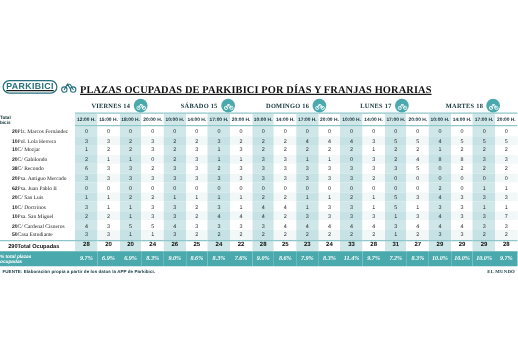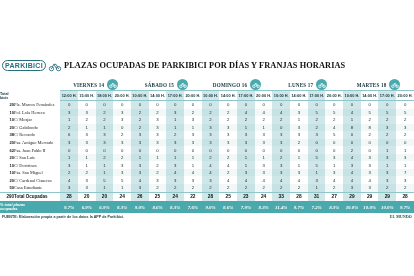--- a/index.html
+++ b/index.html
@@ -8,21 +8,21 @@
     background:#ffffff;
     font-family:"Liberation Serif",serif;
     color:#1b1b1b;
   }
   .page{position:relative;width:414px;height:276px;background:#fff;}
 
   
   .topband{height:54px;background:#ffffff;}
 
   
-  .headstrip{display:flex;align-items:center;height:22px;padding-left:2px;}
+  .headstrip{display:flex;align-items:flex-end;height:22px;padding-left:2px;text-decoration:underline;}
   .logo{display:flex;align-items:center;gap:2px;width:62px;flex:0 0 62px;}
   .logo-word{
     font-family:"Liberation Sans",sans-serif;
     font-weight:bold;font-size:7px;letter-spacing:.3px;
     color:#25707c;border:1px solid #25707c;border-radius:6px;
     padding:1px 2px;line-height:7px;
   }
   .logo-bike{width:14px;height:13px;}
   .title{
     font-family:"Liberation Serif",serif;

